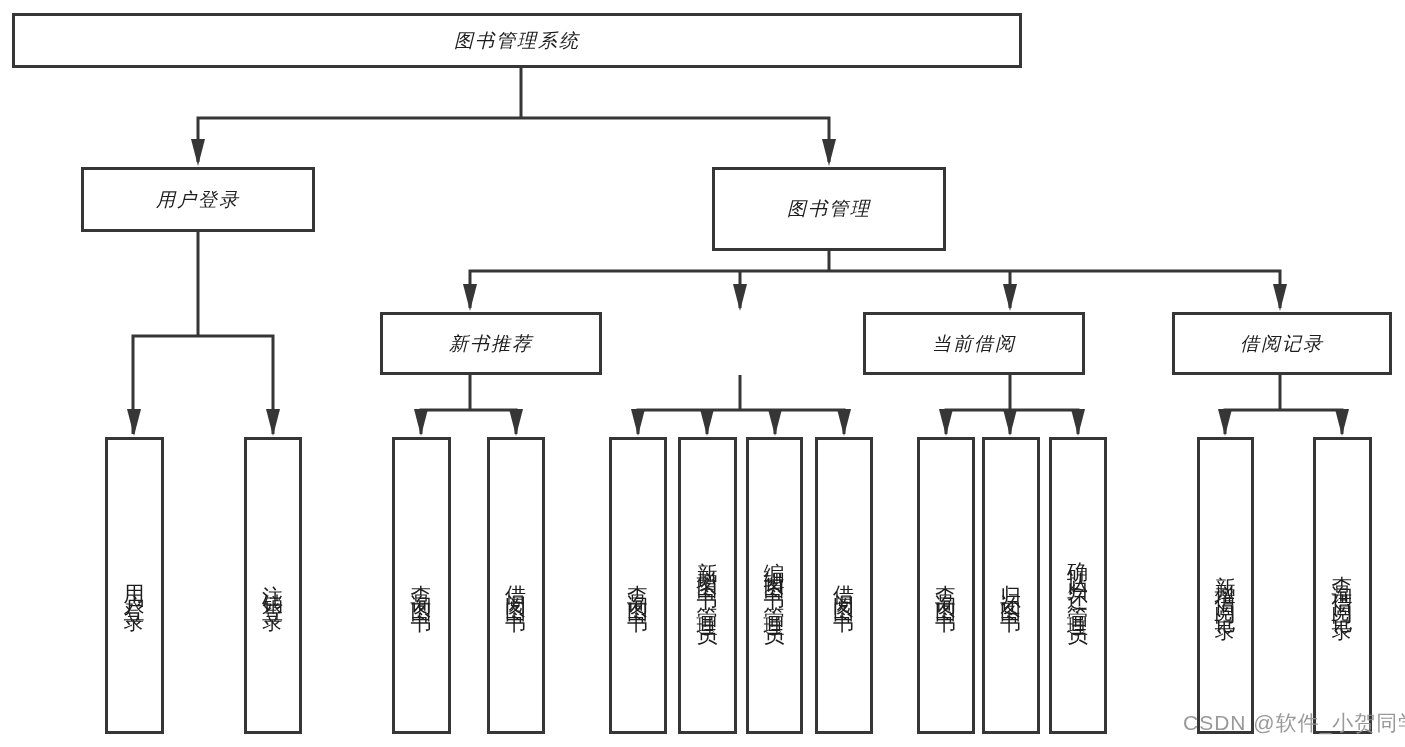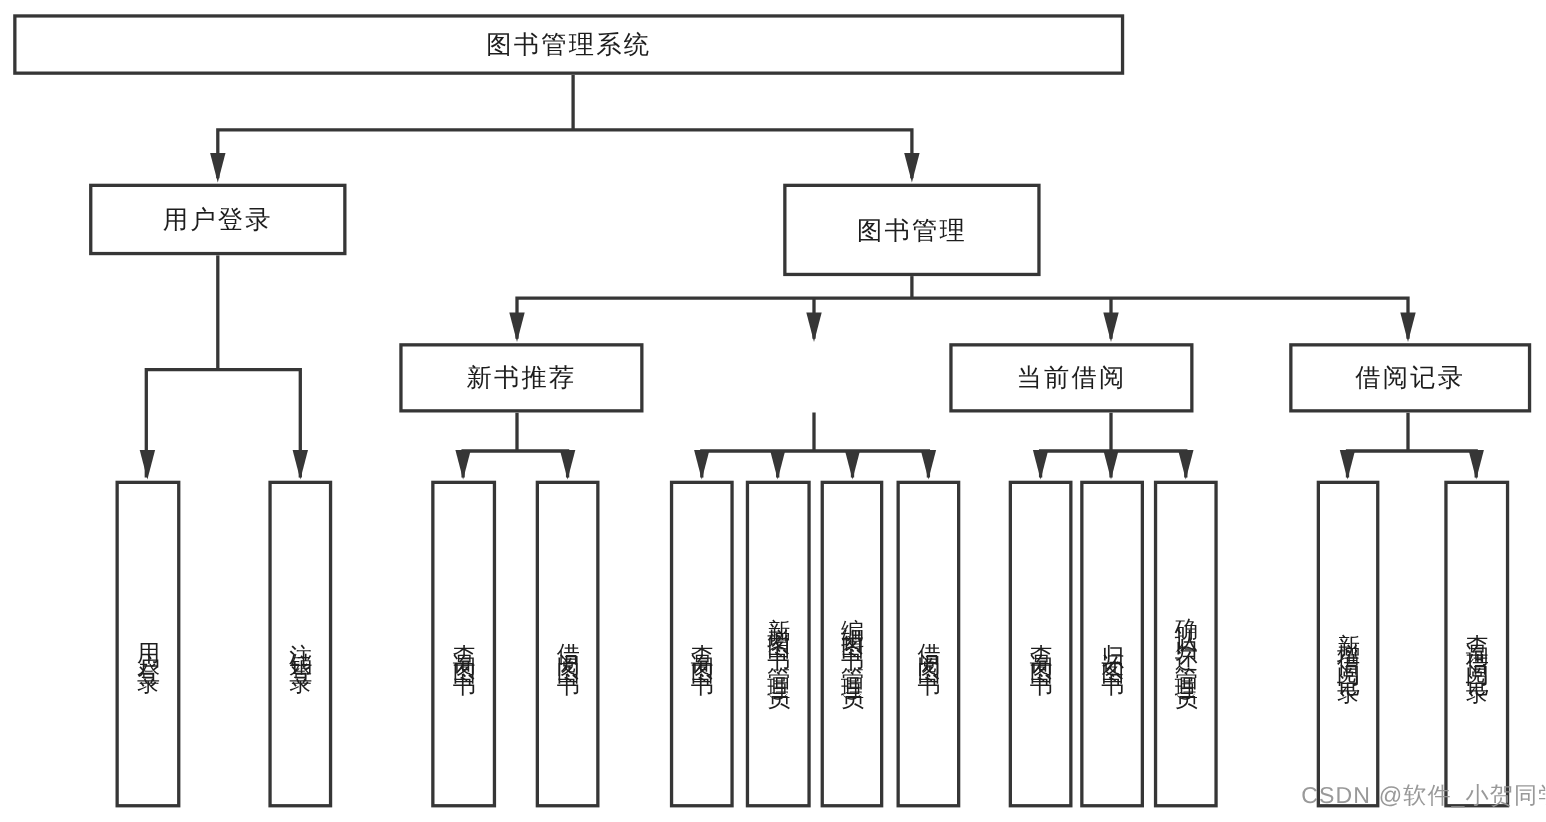--- a/index.html
+++ b/index.html
@@ -7,21 +7,21 @@
     position:relative; width:1405px; height:747px; background:#ffffff;
     font-family:"Liberation Sans", sans-serif; overflow:hidden;
   }
   svg.connectors { position:absolute; left:0; top:0; width:1405px; height:747px; }
   .node {
     position:absolute; box-sizing:border-box; background:#ffffff;
     border:3px solid #363636; color:#1d1d1d;
     display:flex; align-items:center; justify-content:center;
     text-align:center;
   }
-  .h { font-size:23px; letter-spacing:2px; white-space:nowrap; }
+  .h { font-size:19px; letter-spacing:2px; white-space:nowrap;font-style:italic; }
   .v {
     writing-mode:vertical-rl;
     font-size:21px; letter-spacing:9px; line-height:1.1;
   }
   .watermark {
     position:absolute; left:1183px; top:709px; z-index:6;
     font-size:21px; color:rgba(148,148,148,0.95); letter-spacing:1px;
     white-space:nowrap;
   }
 </style>
@@ -68,21 +68,21 @@
       <polygon points="1225,436 1218,409 1232,409"></polygon>
       <polygon points="1342,436 1335,409 1349,409"></polygon>
     </g>
   </svg>
 
   <div class="node h" style="left:12px; top:13px; width:1010px; height:55px;">图书管理系统</div>
 
   <div class="node h" style="left:81px; top:167px; width:234px; height:65px;">用户登录</div>
   <div class="node h" style="left:712px; top:167px; width:234px; height:84px;">图书管理</div>
 
-  <div class="node h" style="left:363px; top:312px; width:222px; height:63px;">新书推荐</div>
+  <div class="node h" style="left:380px; top:312px; width:222px; height:63px;">新书推荐</div>
   <div class="node h" style="left:863px; top:312px; width:222px; height:63px;">当前借阅</div>
   <div class="node h" style="left:1172px; top:312px; width:220px; height:63px;">借阅记录</div>
 
   <div class="node v" style="left:105px; top:437px; width:59px; height:297px;">用户登录</div>
   <div class="node v" style="left:244px; top:437px; width:58px; height:297px;">注销登录</div>
 
   <div class="node v" style="left:392px; top:437px; width:59px; height:297px;">查询图书</div>
   <div class="node v" style="left:487px; top:437px; width:58px; height:297px;">借阅图书</div>
 
   <div class="node v" style="left:609px; top:437px; width:58px; height:297px;">查询图书</div>

